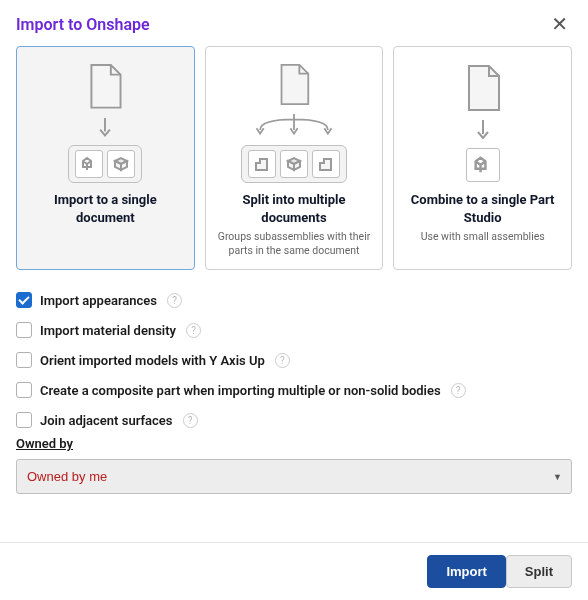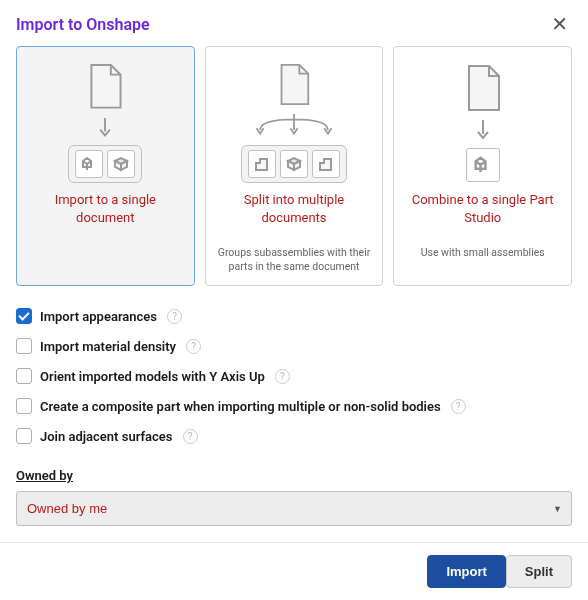--- a/index.html
+++ b/index.html
@@ -70,37 +70,37 @@
     }
     .mode-icon {
       height: 120px;
       display: flex;
       flex-direction: column;
       align-items: center;
       justify-content: center;
       gap: 8px;
     }
     .mode-title {
-      font-weight: 400;
-      font-size: 13px;
-      color: #b91c1c;
+      font-weight: 700;
+      font-size: 13px;
+      color: #0f172a;
       line-height: 1.35;
       margin-top: 8px;
     }
     .mode-sub {
       font-size: 10.5px;
       color: #666;
       line-height: 1.3;
-      margin-top: 20px;
+      margin-top: 4px;
     }
     .checklist {
       display: flex;
       flex-direction: column;
       gap: 14px;
-      margin-bottom: 24px;
+      margin-bottom: 8px;
     }
     .check-row {
       display: flex;
       align-items: center;
       gap: 8px;
     }
     .checkbox {
       appearance: none;
       width: 16px;
       height: 16px;

